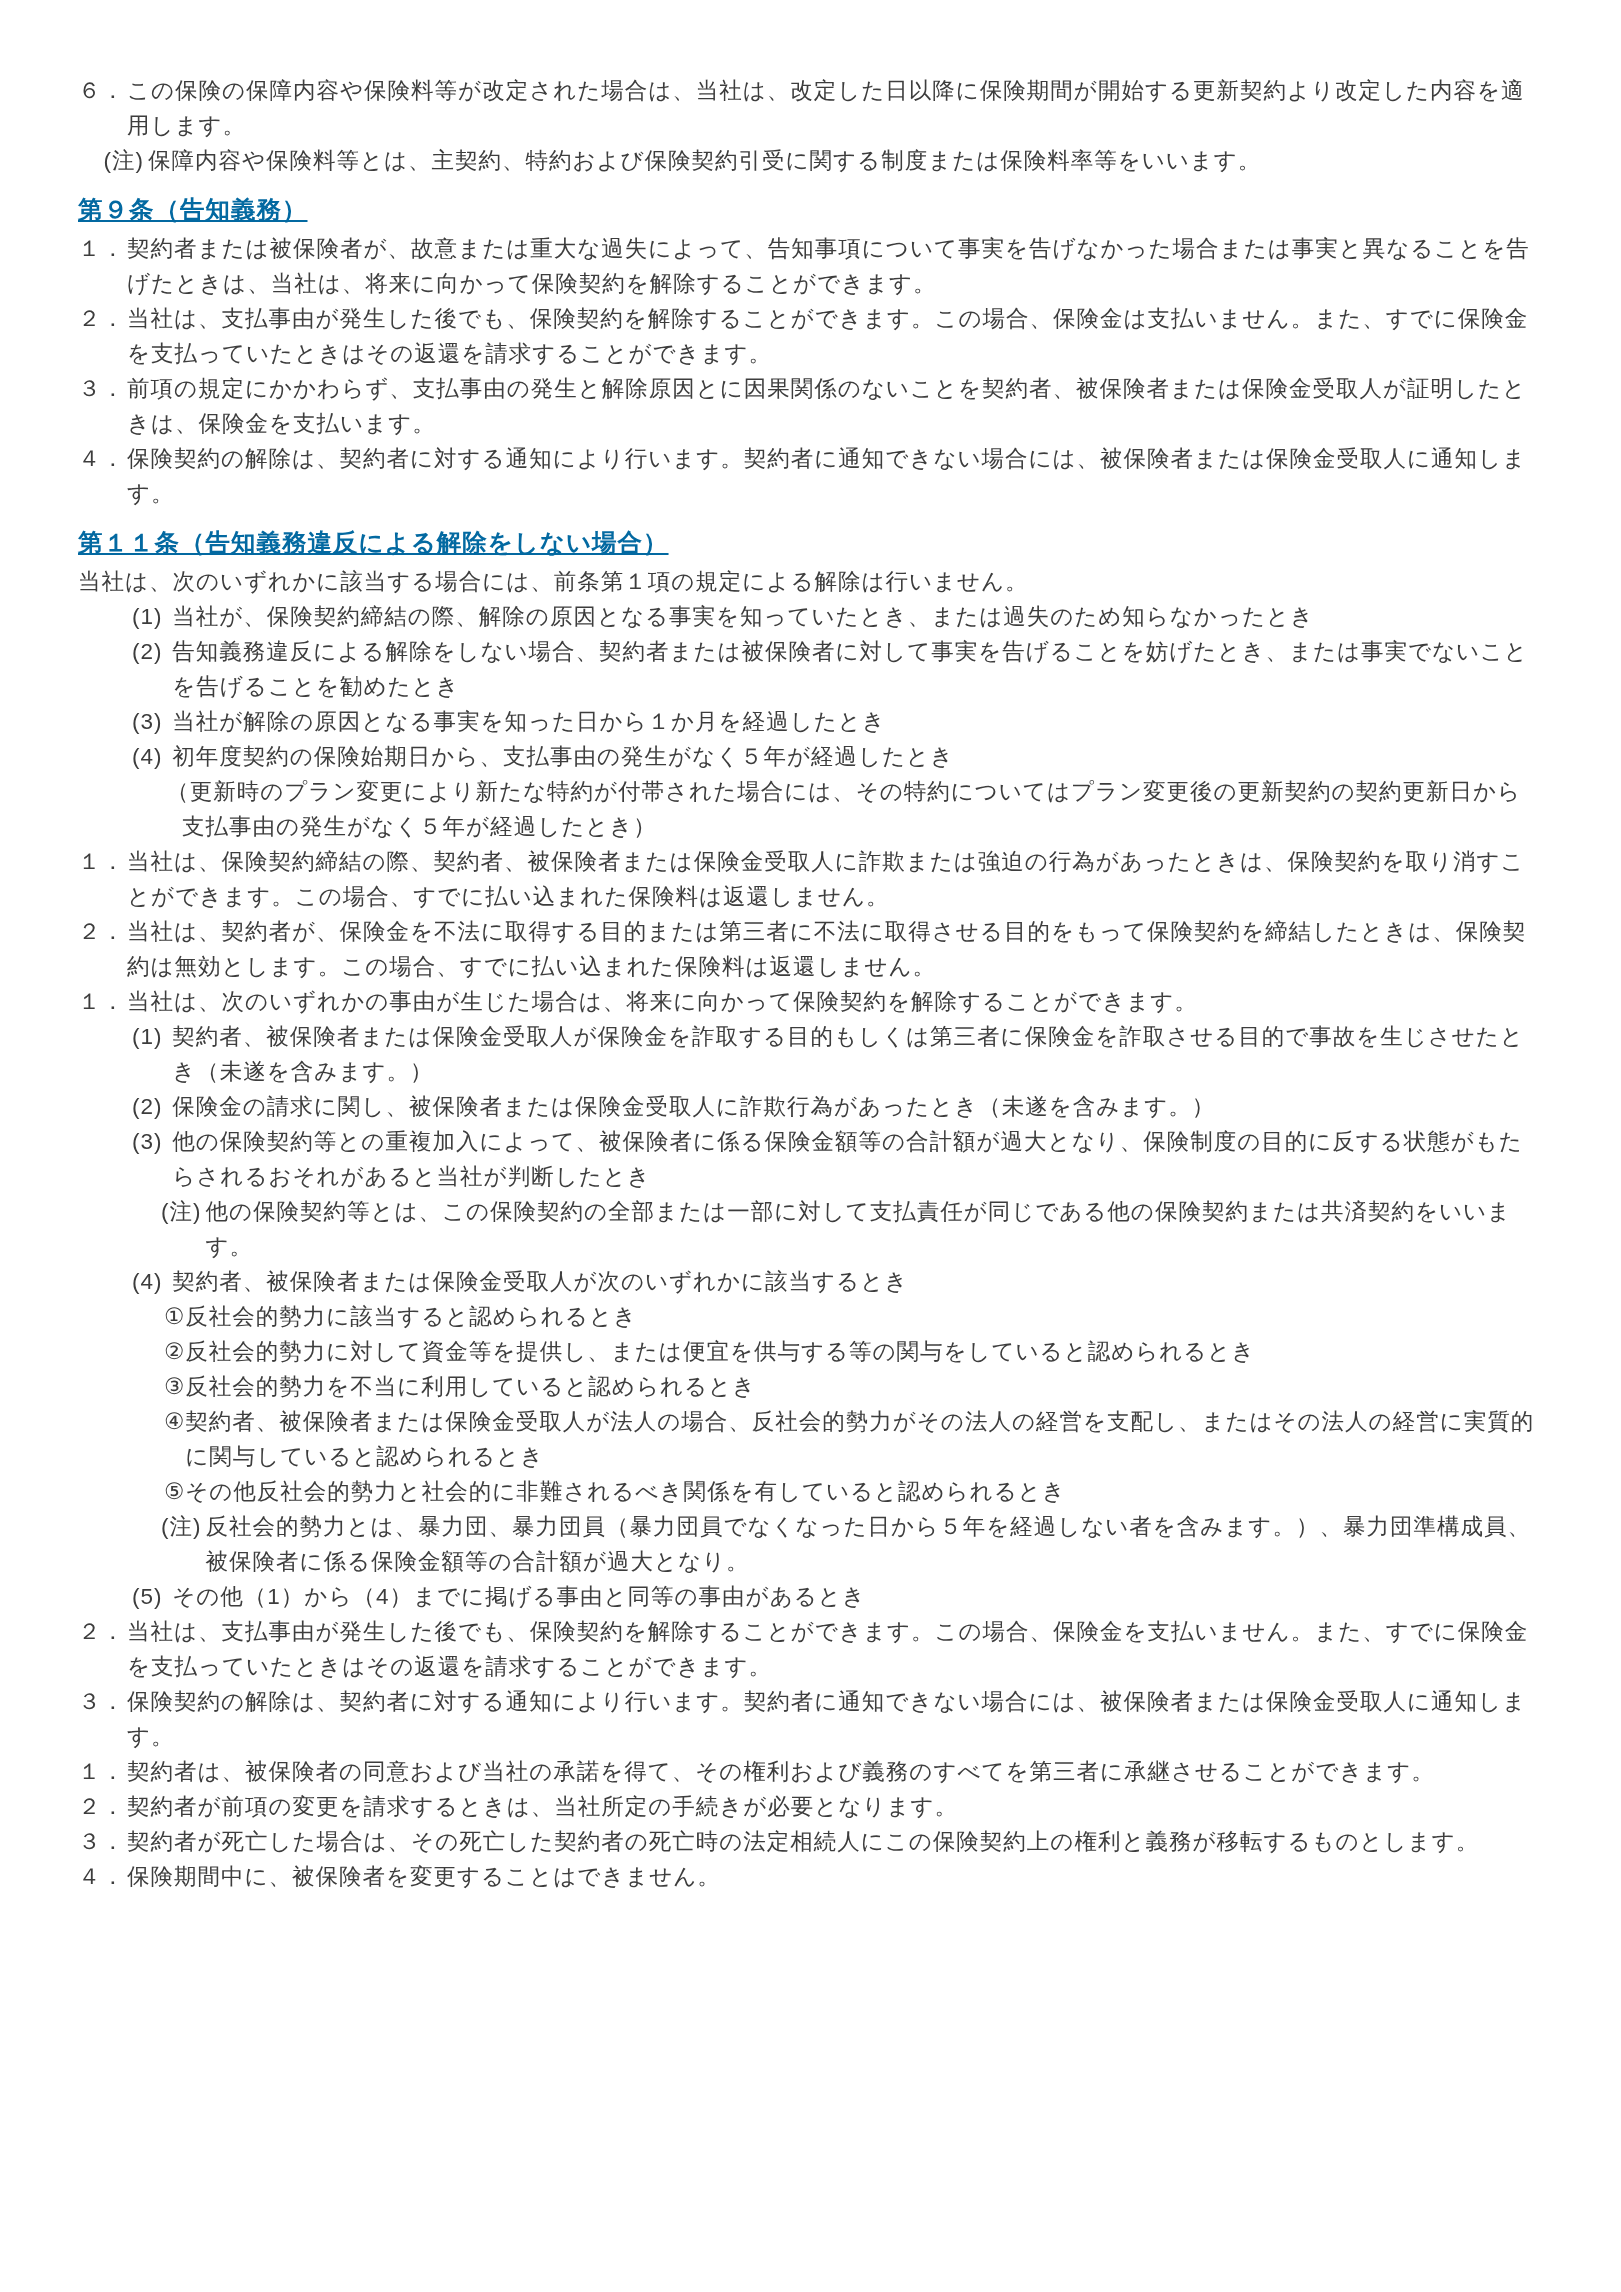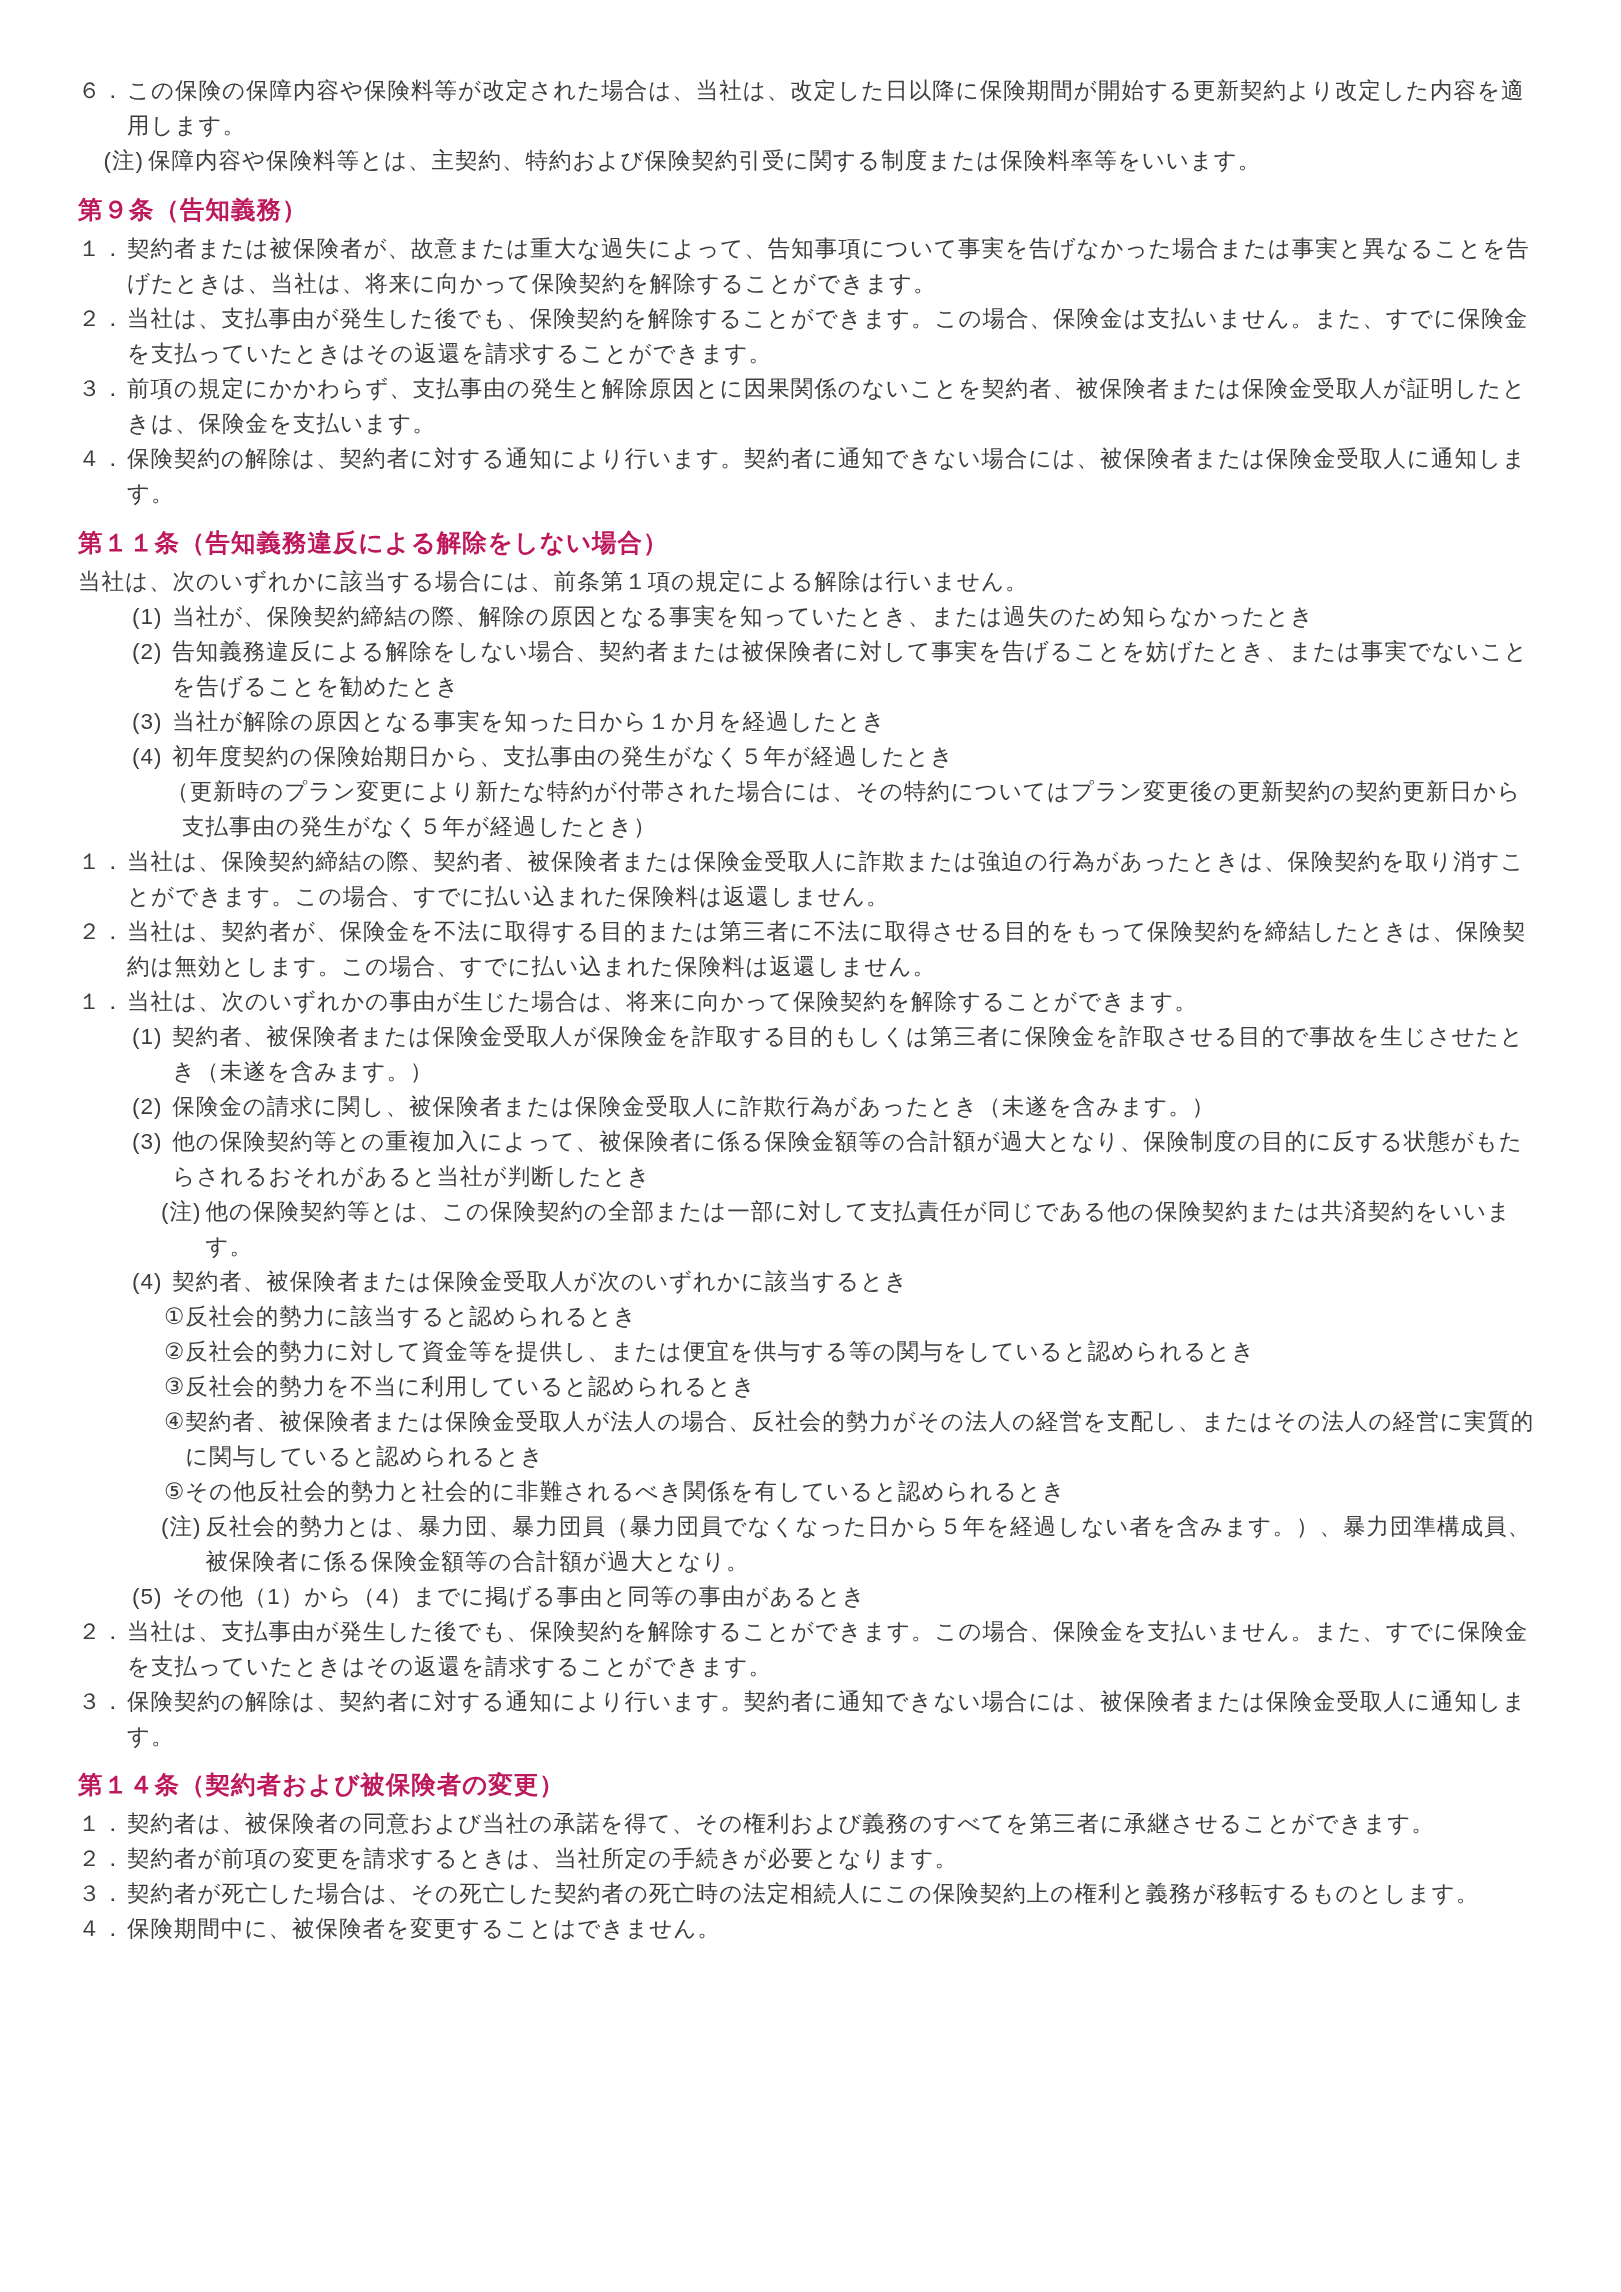--- a/index.html
+++ b/index.html
@@ -17,24 +17,25 @@
   }
   .doc {
     padding: 73px 78px 0 78px;
     box-sizing: border-box;
     width: 1621px;
   }
   section { display: block; }
   .heading {
     font-size: 24.5px;
     font-weight: bold;
-    color: #be185d;
+    color: #0369a1;
     line-height: 39px;
     letter-spacing: 1px;
     margin: 11.8px 0 2px 0;
+    text-decoration: underline;
   }
   .block {
     font-size: 22.5px;
     letter-spacing: 1px;
     line-height: 35px;
     display: flex;
     align-items: flex-start;
   }
   .marker { flex: none; white-space: pre; }
   .txt { flex: 1 1 auto; min-width: 0; }
@@ -176,21 +177,20 @@
       <div class="block item">
         <span class="marker">２．</span>
         <span class="txt">当社は、支払事由が発生した後でも、保険契約を解除することができます。この場合、保険金を支払いません。また、すでに保険金を支払っていたときはその返還を請求することができます。</span>
       </div>
       <div class="block item">
         <span class="marker">３．</span>
         <span class="txt">保険契約の解除は、契約者に対する通知により行います。契約者に通知できない場合には、被保険者または保険金受取人に通知します。</span>
       </div>
     </section>
     <section>
-      <h2 class="heading">第１４条（契約者および被保険者の変更）</h2>
       <div class="block item">
         <span class="marker">１．</span>
         <span class="txt">契約者は、被保険者の同意および当社の承諾を得て、その権利および義務のすべてを第三者に承継させることができます。</span>
       </div>
       <div class="block item">
         <span class="marker">２．</span>
         <span class="txt">契約者が前項の変更を請求するときは、当社所定の手続きが必要となります。</span>
       </div>
       <div class="block item">
         <span class="marker">３．</span>

